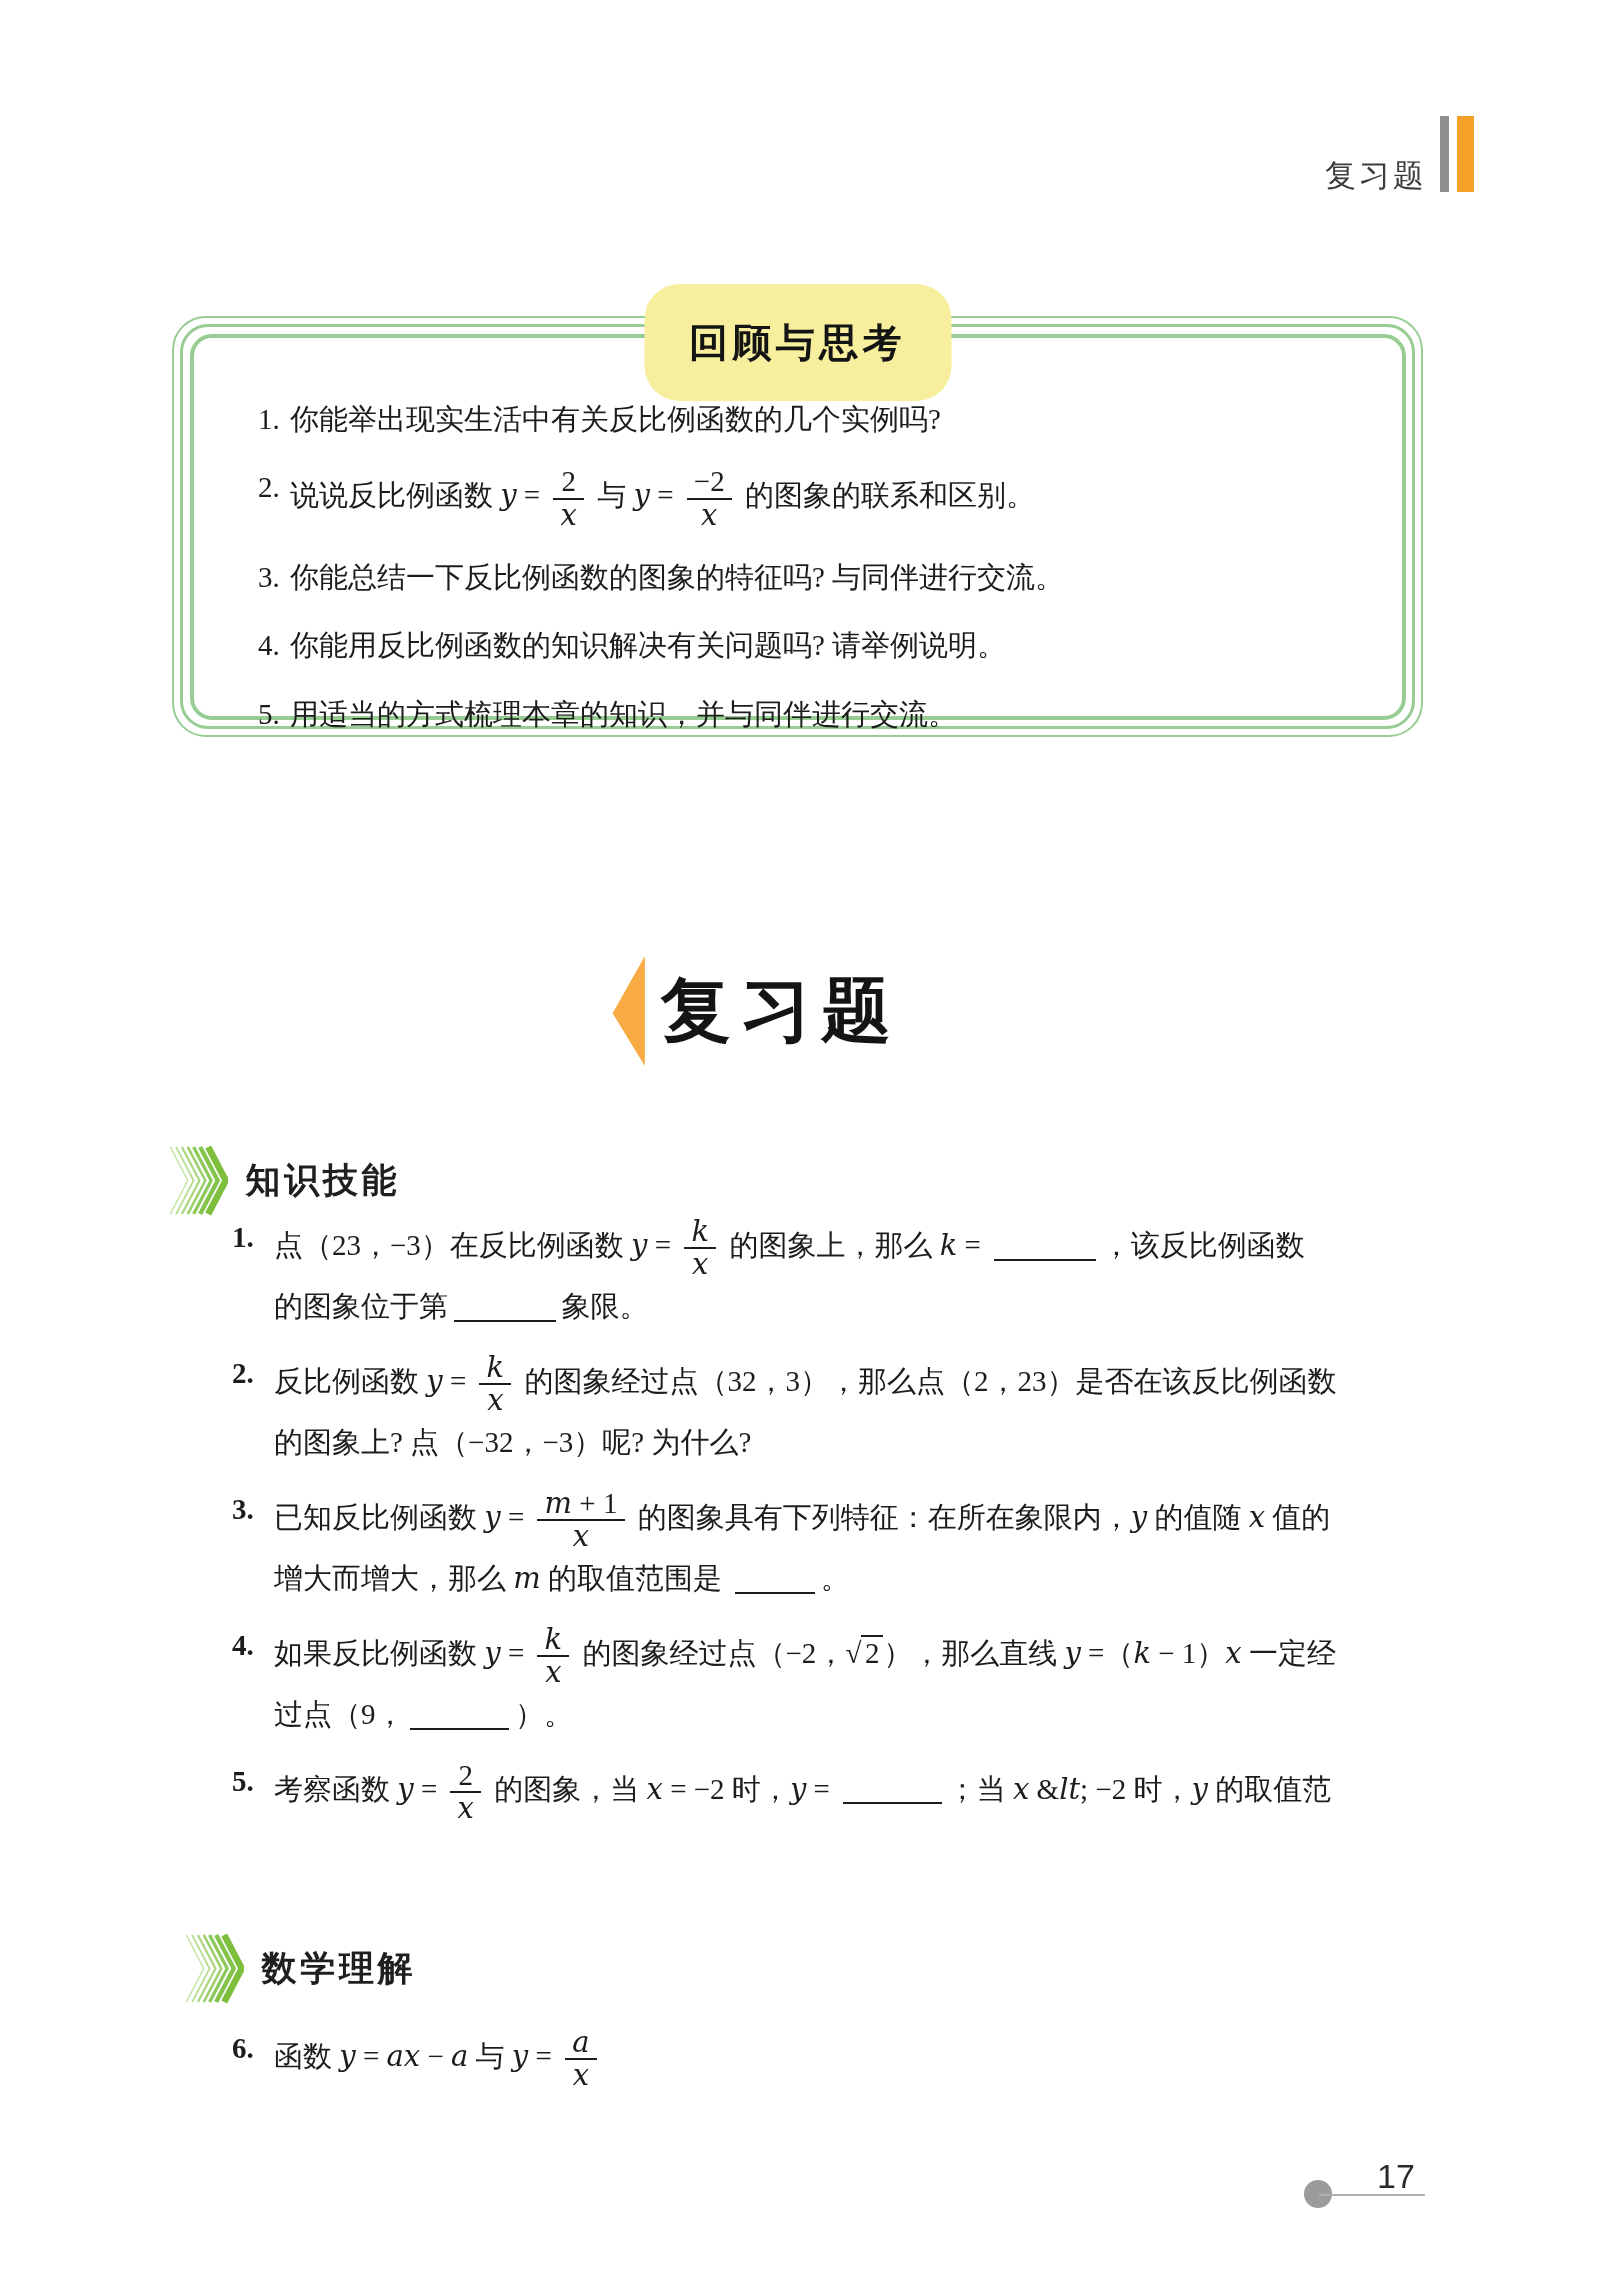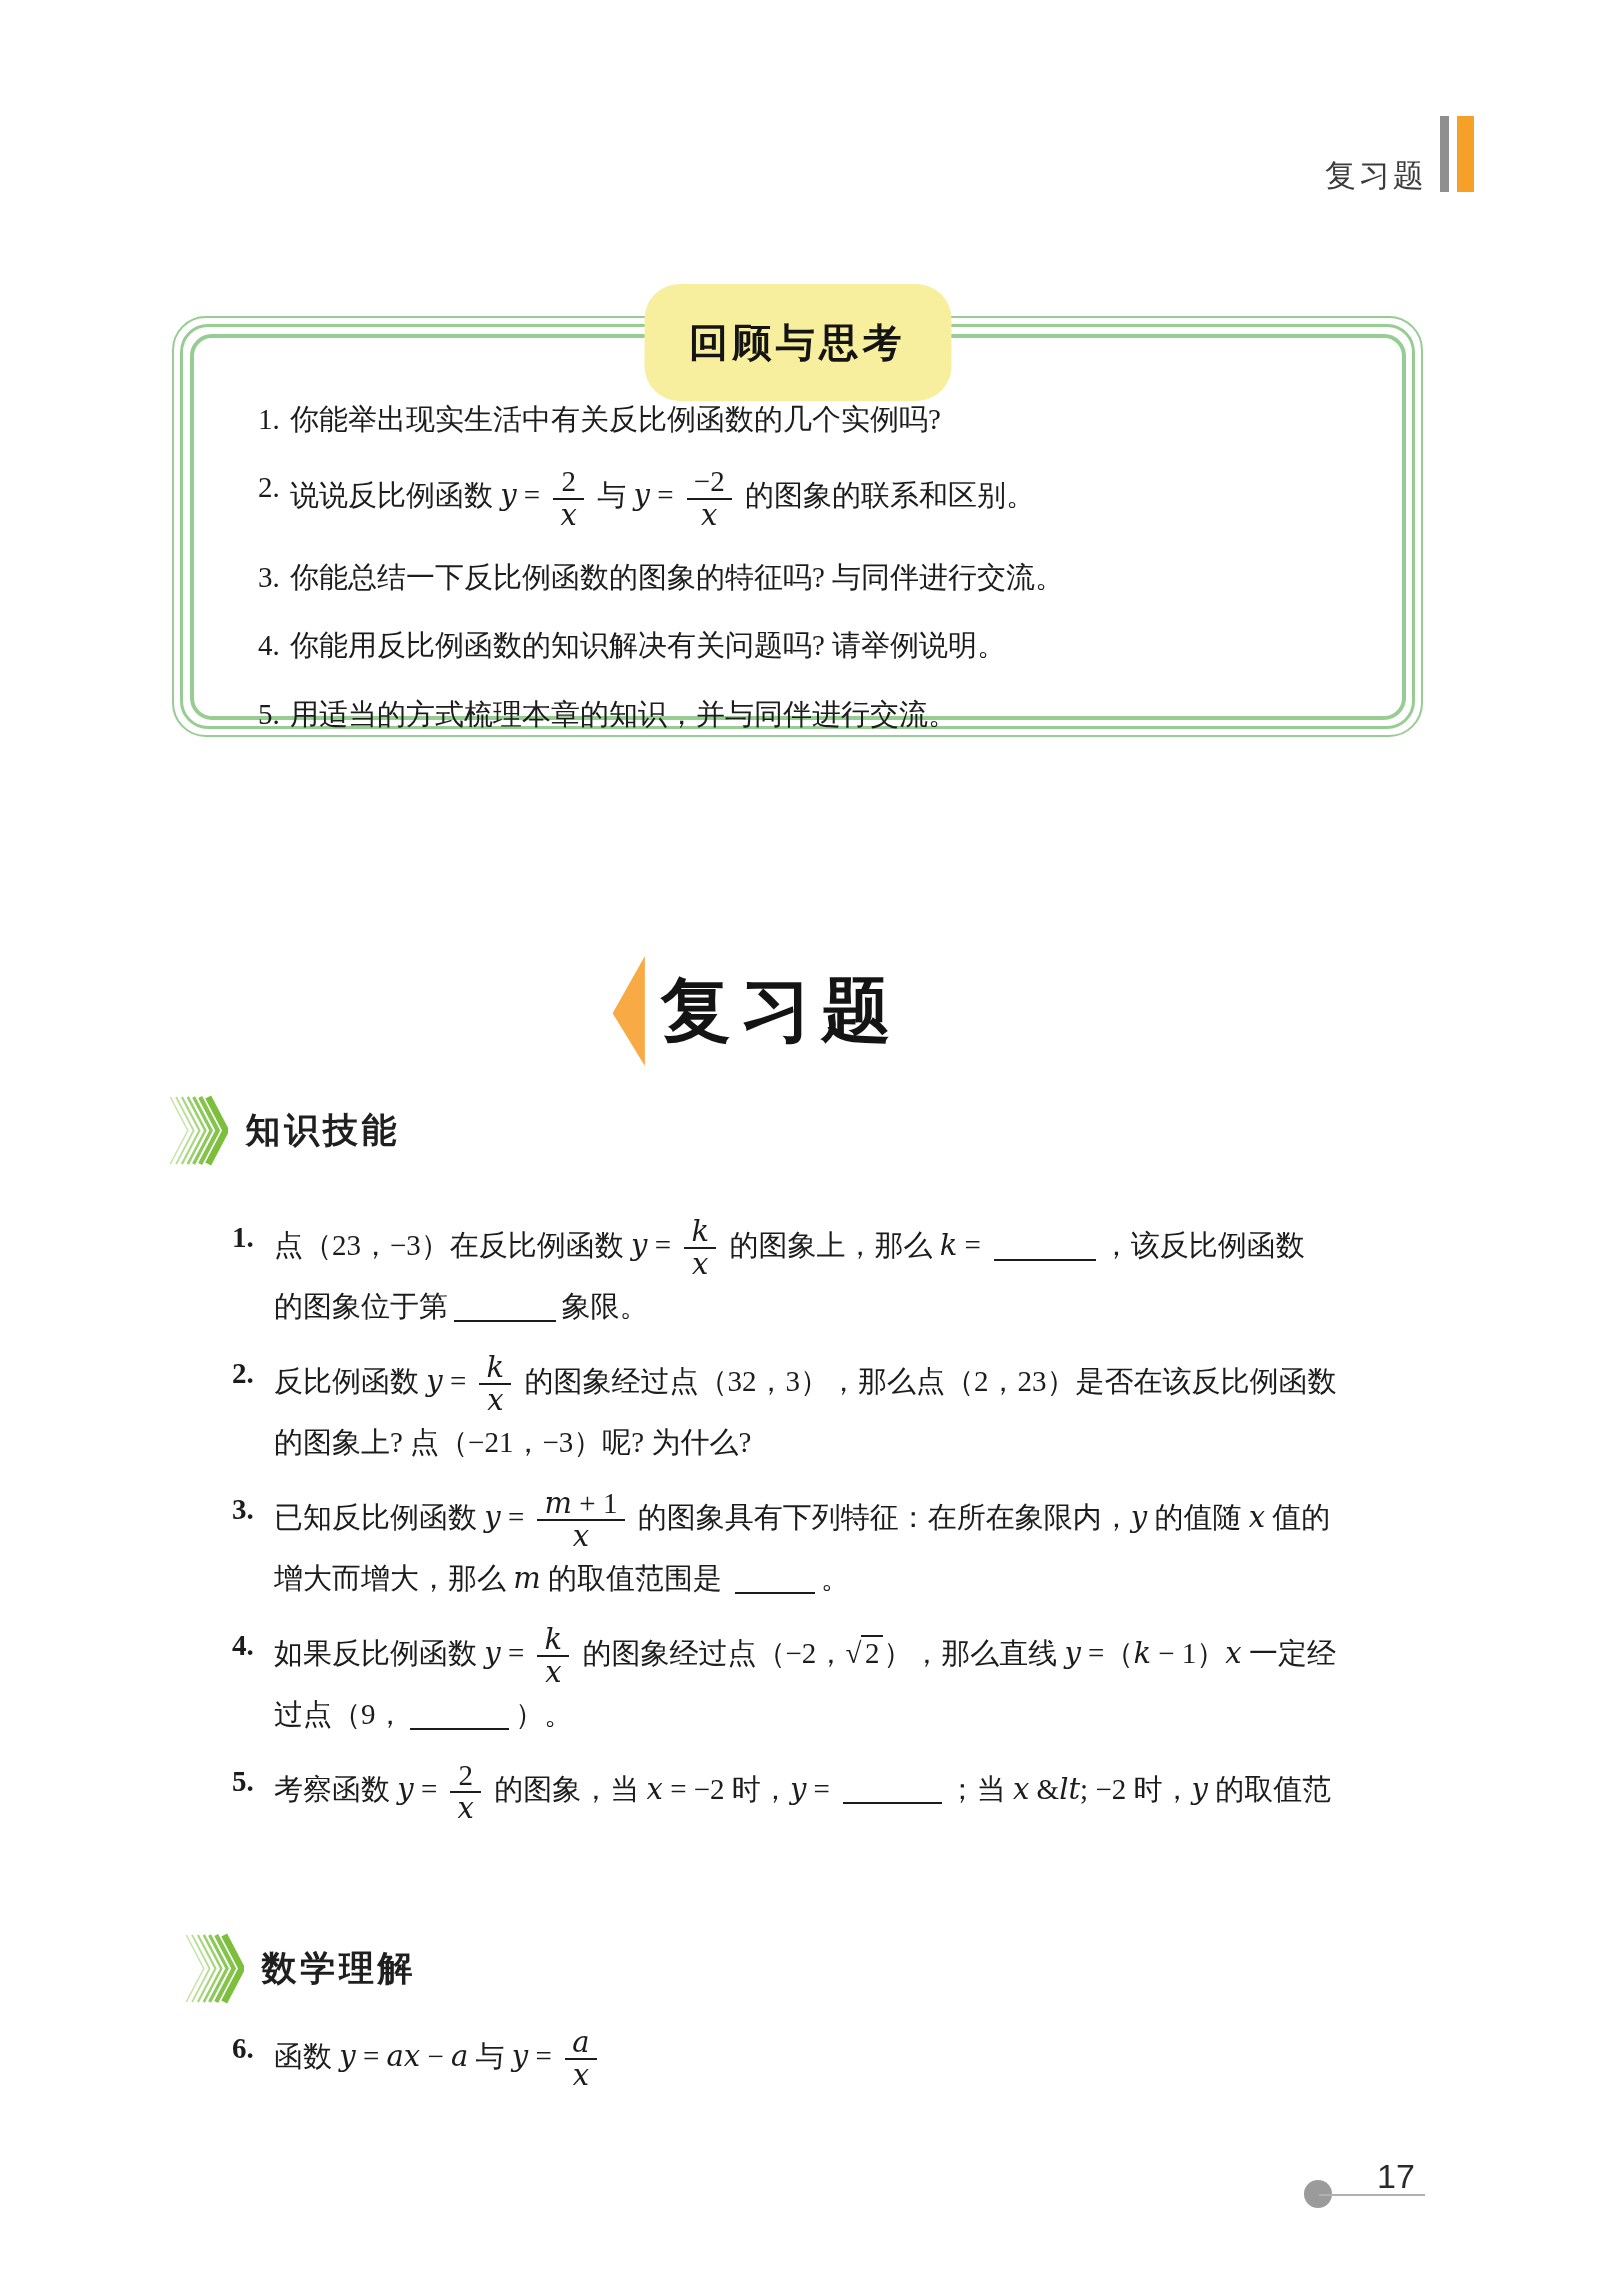--- a/index.html
+++ b/index.html
@@ -49,21 +49,21 @@
   .main-title{position:absolute;top:950px;left:0;right:0;height:121px;display:flex;
     justify-content:center;align-items:center;padding-right:110px;}
   .flag{flex:none;margin-right:16px;}
   .main-title-text{font-size:70px;font-weight:bold;letter-spacing:10.2px;color:#141414;}
 
   
   .sec-head{position:absolute;display:flex;align-items:center;}
   .sec-head .chev{flex:none;margin-right:17.5px;}
   .sec-head .sec-label{font-family:"Liberation Sans","DejaVu Sans",sans-serif;font-size:35px;
     font-weight:600;color:#1f1f1f;letter-spacing:3.7px;}
-  .sec1{top:1094px;left:168px;}
+  .sec1{top:1144px;left:168px;}
   .sec2{top:1932px;left:184px;}
 
   .q-list{position:absolute;width:1243px;left:232px;}
   #questions-knowledge{top:1216px;}
   #questions-understanding{top:2027px;}
 
   
   .footer{position:absolute;top:2160px;left:1304px;width:121px;height:41px;}
   .footer .dot{position:absolute;left:0;top:20px;width:28px;height:28px;border-radius:50%;background:#9b9b9b;}
   .footer .rule{position:absolute;left:14.6px;right:0;top:34px;height:1.5px;background:#b0b0b0;}
@@ -155,21 +155,21 @@
         <div class="q-line"><span>的图象位于第</span><span class="blank" style="width: 102px;"></span><span>象限。</span></div>
       </div>
     </div>
     <div class="q-item">
       <span class="q-no">2.</span>
       <div class="q-body">
         <div class="q-line"><span>反比例函数 <i>y</i> = </span><span class="frac">
             <span class="num"><i>k</i></span>
             <span class="den"><i>x</i></span>
           </span><span> 的图象经过点（32，3），那么点（2，23）是否在该反比例函数</span></div>
-        <div class="q-line"><span>的图象上? 点（−21，−3）呢? 为什么?</span></div>
+        <div class="q-line"><span>的图象上? 点（−32，−3）呢? 为什么?</span></div>
       </div>
     </div>
     <div class="q-item">
       <span class="q-no">3.</span>
       <div class="q-body">
         <div class="q-line"><span>已知反比例函数 <i>y</i> = </span><span class="frac">
             <span class="num"><i>m</i> + 1</span>
             <span class="den"><i>x</i></span>
           </span><span> 的图象具有下列特征：在所在象限内，<i>y</i> 的值随 <i>x</i> 值的</span></div>
         <div class="q-line"><span>增大而增大，那么 <i>m</i> 的取值范围是 </span><span class="blank" style="width: 80px;"></span><span>。</span></div>

